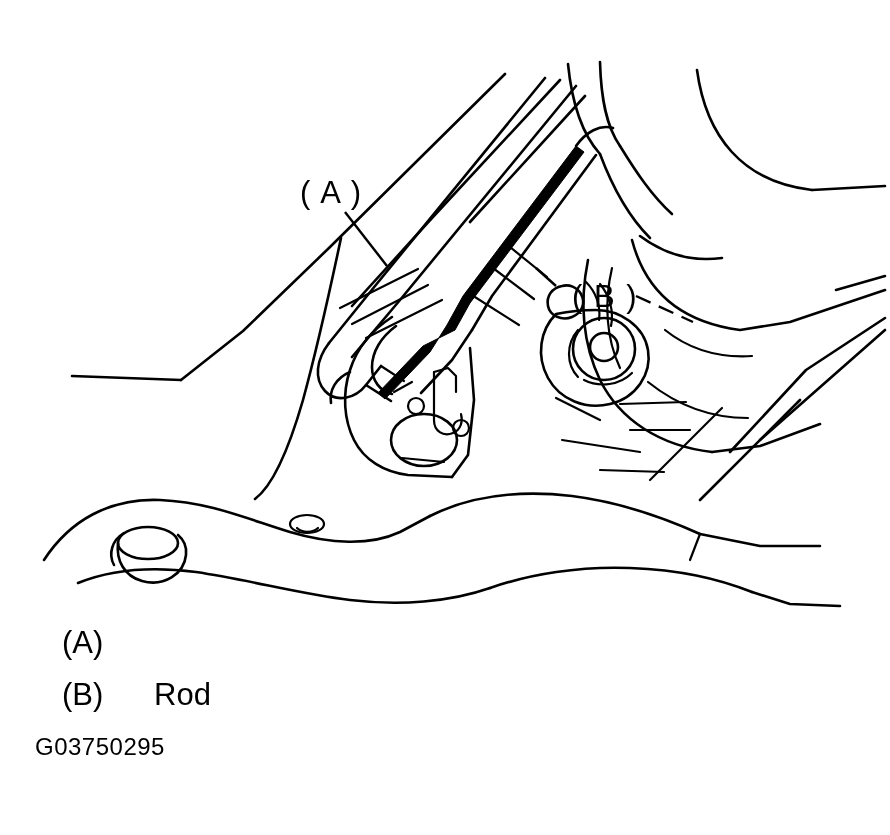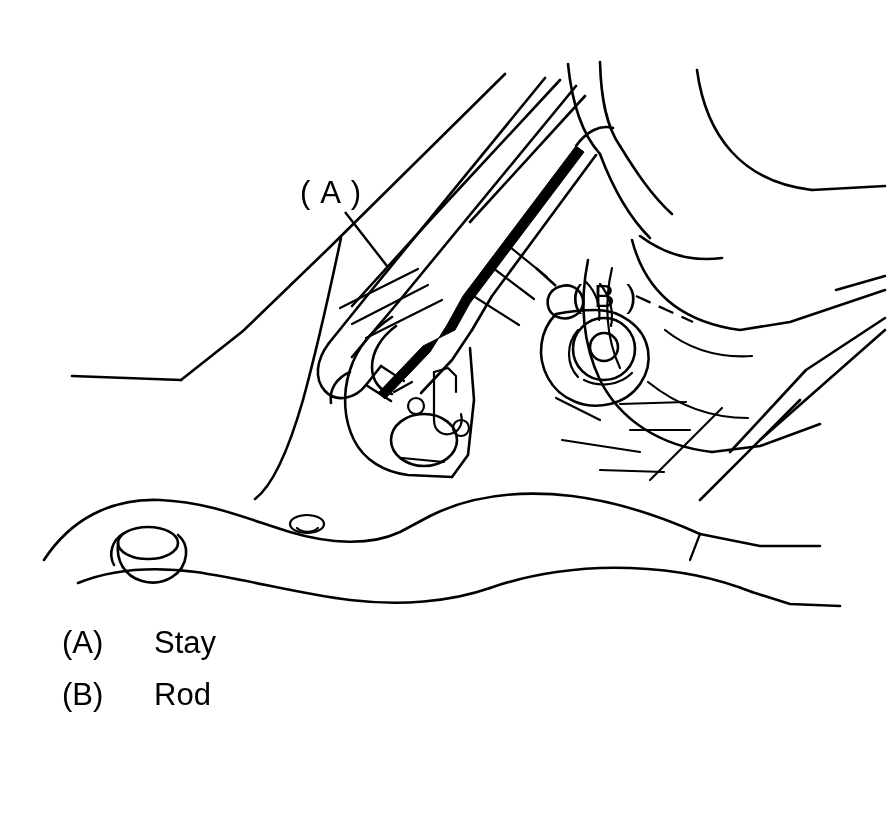--- a/index.html
+++ b/index.html
@@ -265,22 +265,22 @@
       <text class="callout-text" x="572" y="307">( B )</text>
       <path class="ln-dash" d="M 636 296 L 693 322"></path>
       <path class="ln-lead" d="M 556 286 L 536 268"></path>
     </g>
 
   </svg>
 
   <div id="legend">
     <div class="legend-row">
       <span class="legend-key">(A)</span>
-      <span class="legend-label">Stay</span>
     </div>
     <div class="legend-row">
       <span class="legend-key">(B)</span>
       <span class="legend-label">Rod</span>
     </div>
   </div>
 
+  <div id="figure-id">G03750295</div>
 
 </div>
 
 </body></html>

